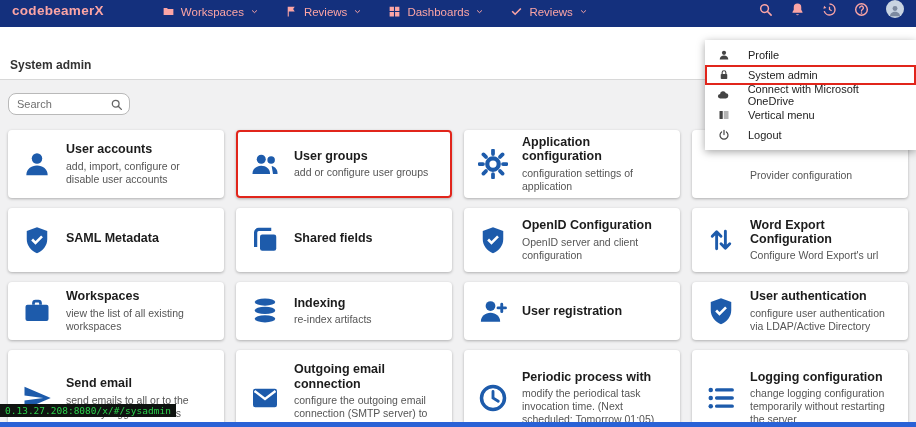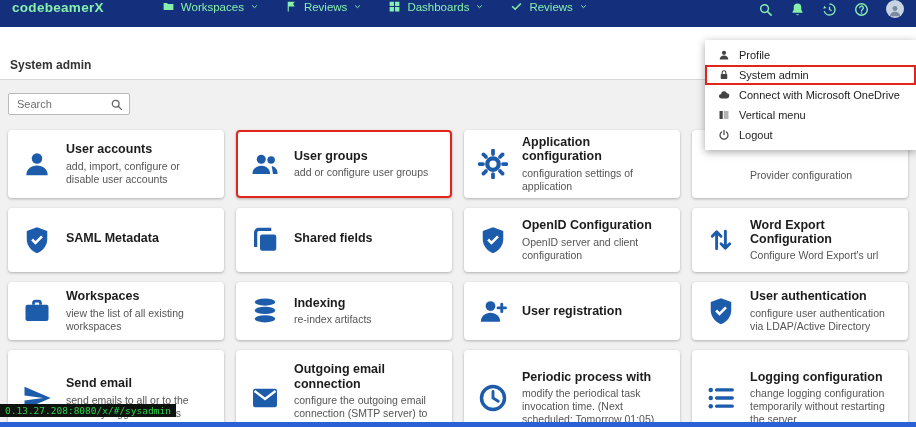--- a/index.html
+++ b/index.html
@@ -1,21 +1,21 @@
 <!DOCTYPE html>
 <html><head>
 <meta charset="utf-8">
 <style>
   html,body{margin:0;padding:0}
   body{width:916px;height:427px;position:relative;overflow:hidden;background:#f1f1f2;
        font-family:"Liberation Sans",sans-serif;-webkit-font-smoothing:antialiased}
 
   
   #topbar{position:absolute;top:0;left:0;right:0;height:27px;background:#14307d;display:flex;
-          align-items:flex-start;color:#86efac;padding:0 12px;box-sizing:border-box;z-index:30}
+          align-items:flex-end;color:#fca5a5;padding:9px 12px;box-sizing:border-box;z-index:30}
   #logo{font-weight:bold;font-size:13.5px;letter-spacing:.3px;cursor:pointer}
   #nav{display:flex;gap:26px;margin-left:58px}
   .nav-item{display:flex;align-items:center;gap:6px;font-size:11.5px;cursor:pointer;white-space:nowrap}
   .nav-icon{display:flex}
   .nav-icon svg{width:13px;height:13px}
   .nav-chevron{display:flex}
   .nav-chevron svg{width:9px;height:9px}
   #actions{margin-left:auto;display:flex;align-items:center;gap:17px}
   .action-icon{display:flex;cursor:pointer}
   .action-icon svg{width:15px;height:15px}
@@ -24,21 +24,21 @@
   #avatar svg{width:14px;height:14px;color:#7d8aa0}
 
   
   #pageheader{position:absolute;top:27px;left:0;right:0;height:53px;background:#fff;
               border-bottom:1px solid #d8d8d8;display:flex;align-items:flex-end;
               padding:0 10px 7px;box-sizing:border-box}
   #page-title{font-size:12px;font-weight:bold;color:#333}
 
   
   #searchbox{position:absolute;top:93px;left:8px;width:122px;height:22px;background:#fff;
-             border:1px solid #b9b9b9;border-radius:2px;display:flex;align-items:center;
+             border:1px solid #b9b9b9;border-radius:8px;display:flex;align-items:center;
              padding:0 6px;box-sizing:border-box;gap:4px}
   #search-input{flex:1;border:0;outline:0;font-size:11px;min-width:0;font-family:inherit;
                 color:#333;background:transparent}
   #search-input::placeholder{color:#6f6f6f;opacity:1}
   #searchbox .sicon{display:flex}
   #searchbox .sicon svg{width:13px;height:13px;color:#666}
 
   
   #grid{position:absolute;top:130px;left:8px;right:8px;display:grid;
         grid-template-columns:repeat(4,1fr);grid-template-rows:68px 64px 58px 96px;
@@ -49,21 +49,21 @@
   .card-icon svg{width:30px;height:30px;display:block}
   .card-text{display:flex;flex-direction:column;gap:3px;justify-content:center;min-width:0}
   .card-title{font-weight:bold;font-size:12.5px;color:#1c1c1c;line-height:1.15}
   .card-sub{font-size:10.5px;color:#555;line-height:1.25}
   .card.annotated{outline:2.5px solid #e1251b;outline-offset:-2px}
   .card.no-title{align-items:flex-end;padding-bottom:16px}
 
   
   #user-menu{position:absolute;top:40px;right:0;width:211px;background:#fff;
              box-shadow:0 2px 8px rgba(0,0,0,.35);padding:5px 0;z-index:40;box-sizing:border-box}
-  .menu-item{display:flex;align-items:center;gap:9px;height:20px;padding:0 12px;font-size:11px;
+  .menu-item{display:flex;align-items:center;gap:18px;height:20px;padding:0 12px;font-size:11px;
              color:#222;cursor:pointer}
   .menu-item.highlighted{outline:2px solid #e1251b;outline-offset:-2px}
   .menu-icon{display:flex;color:#444;width:13px;justify-content:center}
   .menu-icon svg{width:12px;height:12px}
 
   
   #statusbar{position:absolute;left:0;bottom:10px;background:#0f1310;color:#2bd14b;
              font-family:"DejaVu Sans Mono",monospace;font-size:9.5px;padding:1px 5px;z-index:50}
   #bottombar{position:absolute;left:0;right:0;bottom:0;height:5px;background:#2a62d6;z-index:45;cursor:pointer}
 </style>

